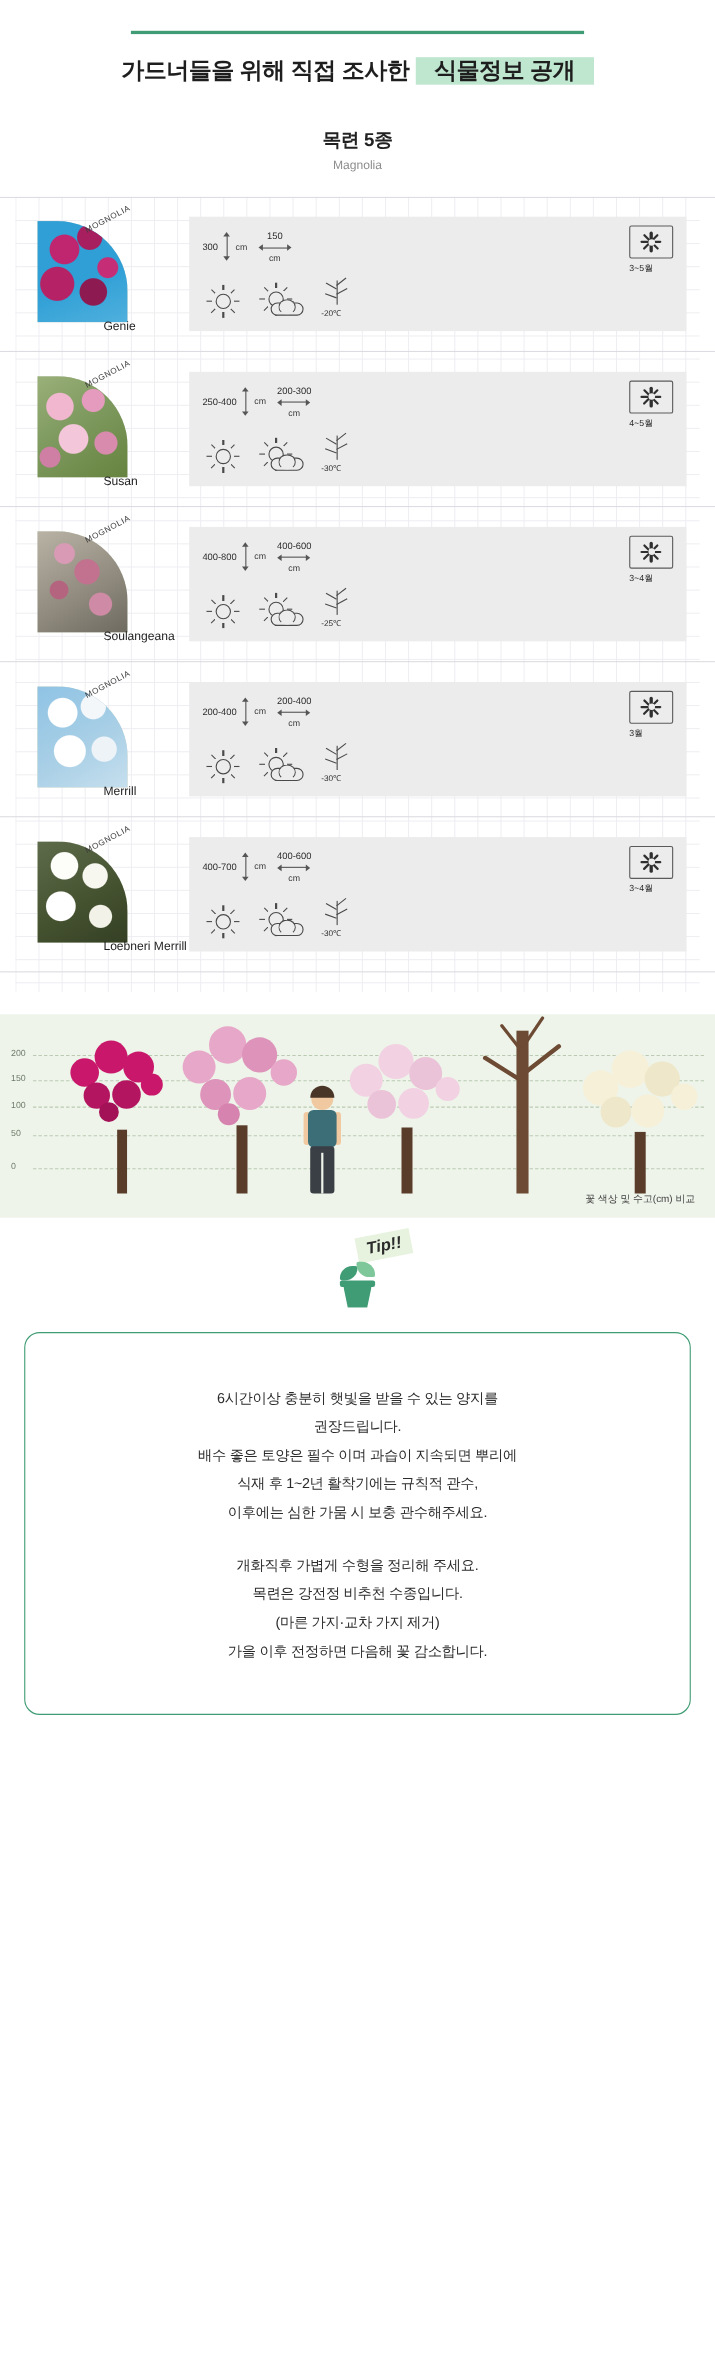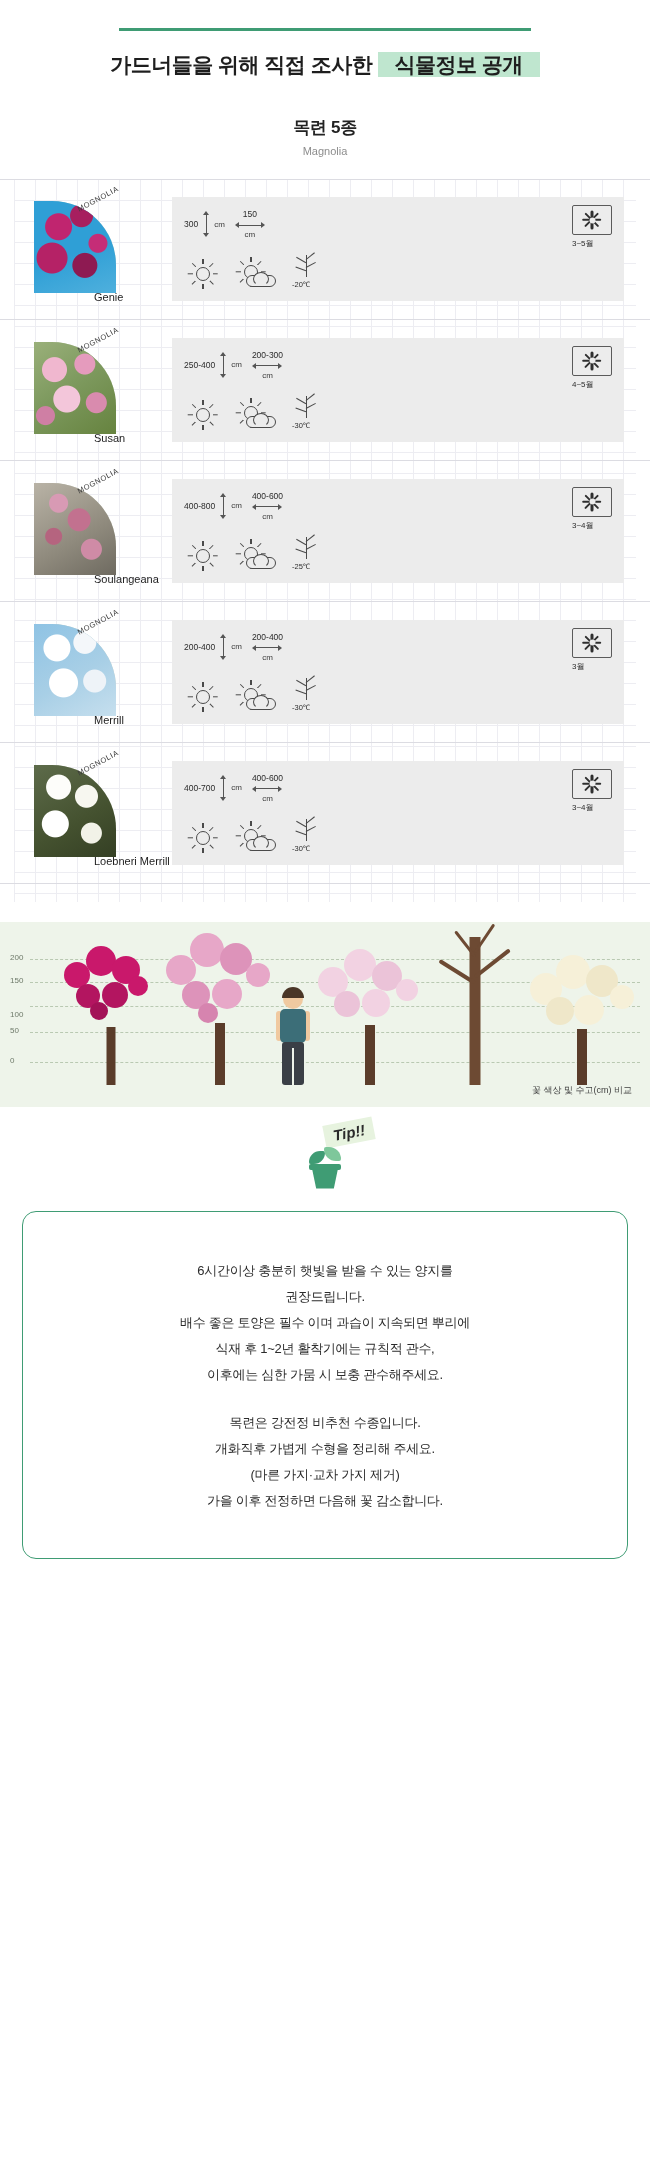--- a/index.html
+++ b/index.html
@@ -740,21 +740,21 @@
     <div class="chart-inner">
 
       <div class="gridline" style="top:37px;"></div>
       <div class="gridline" style="top:60px;"></div>
       <div class="gridline" style="top:84px;"></div>
       <div class="gridline" style="top:110px;"></div>
       <div class="gridline" style="top:140px;"></div>
 
       <div class="chart-axis-label" style="top:31px;">200</div>
       <div class="chart-axis-label" style="top:54px;">150</div>
-      <div class="chart-axis-label" style="top:88px;">100</div>
+      <div class="chart-axis-label" style="top:78px;">100</div>
       <div class="chart-axis-label" style="top:104px;">50</div>
       <div class="chart-axis-label" style="top:134px;">0</div>
 
       <div class="tree" style="left:56px; width:110px; height:145px;">
         <div class="trunk" style="width:9px; height:58px; background:#5a3c2a;"></div>
         <div class="canopy" style="bottom:40px; width:110px; height:105px;">
           <span class="blob" style="left:16px; top:10px; width:78px; height:70px; background:#5a3c2a; border-radius:50%; opacity:0.0;"></span>
           <span class="blob" style="left:8px;  top:22px; width:26px; height:26px; background:#c9186b;"></span>
           <span class="blob" style="left:30px; top:6px;  width:30px; height:30px; background:#c9186b;"></span>
           <span class="blob" style="left:56px; top:16px; width:28px; height:28px; background:#c9186b;"></span>
@@ -836,20 +836,20 @@
       </div>
     </div>
 
     <div class="tip-card">
       <div class="tip-line">6시간이상 충분히 햇빛을 받을 수 있는 양지를</div>
       <div class="tip-line">권장드립니다.</div>
       <div class="tip-line">배수 좋은 토양은 필수 이며 과습이 지속되면 뿌리에</div>
       <div class="tip-line">식재 후 1~2년 활착기에는 규칙적 관수,</div>
       <div class="tip-line">이후에는 심한 가뭄 시 보충 관수해주세요.</div>
       <div class="tip-gap"></div>
+      <div class="tip-line">개화직후 가볍게 수형을 정리해 주세요.</div>
       <div class="tip-line">목련은 강전정 비추천 수종입니다.</div>
-      <div class="tip-line">개화직후 가볍게 수형을 정리해 주세요.</div>
       <div class="tip-line">(마른 가지·교차 가지 제거)</div>
       <div class="tip-line">가을 이후 전정하면 다음해 꽃 감소합니다.</div>
     </div>
   </div>
 
 </div>
 
 </body></html>

